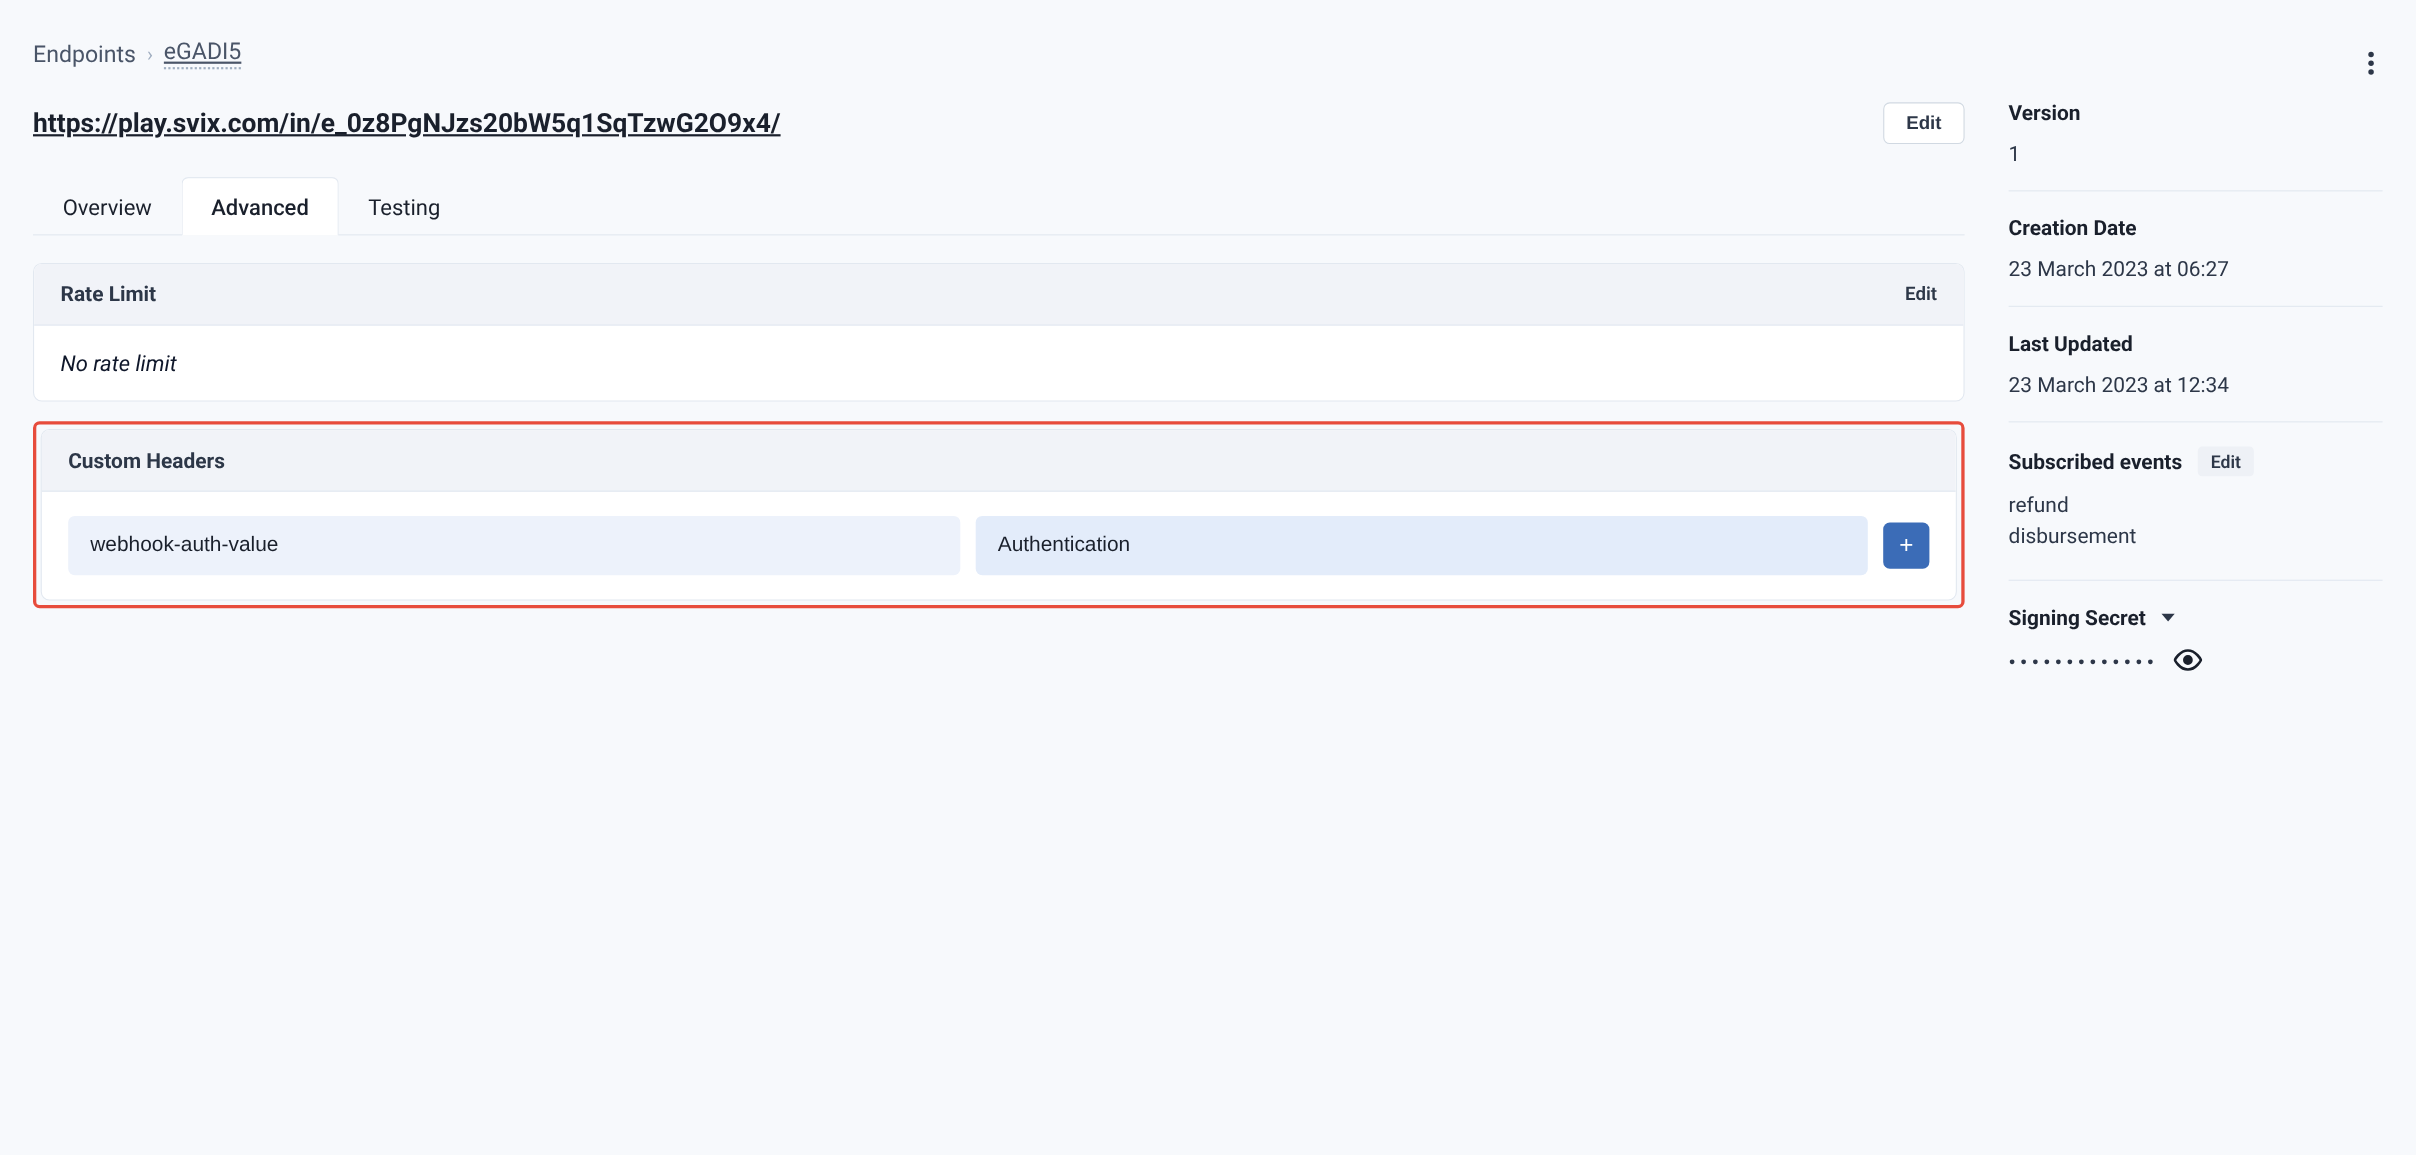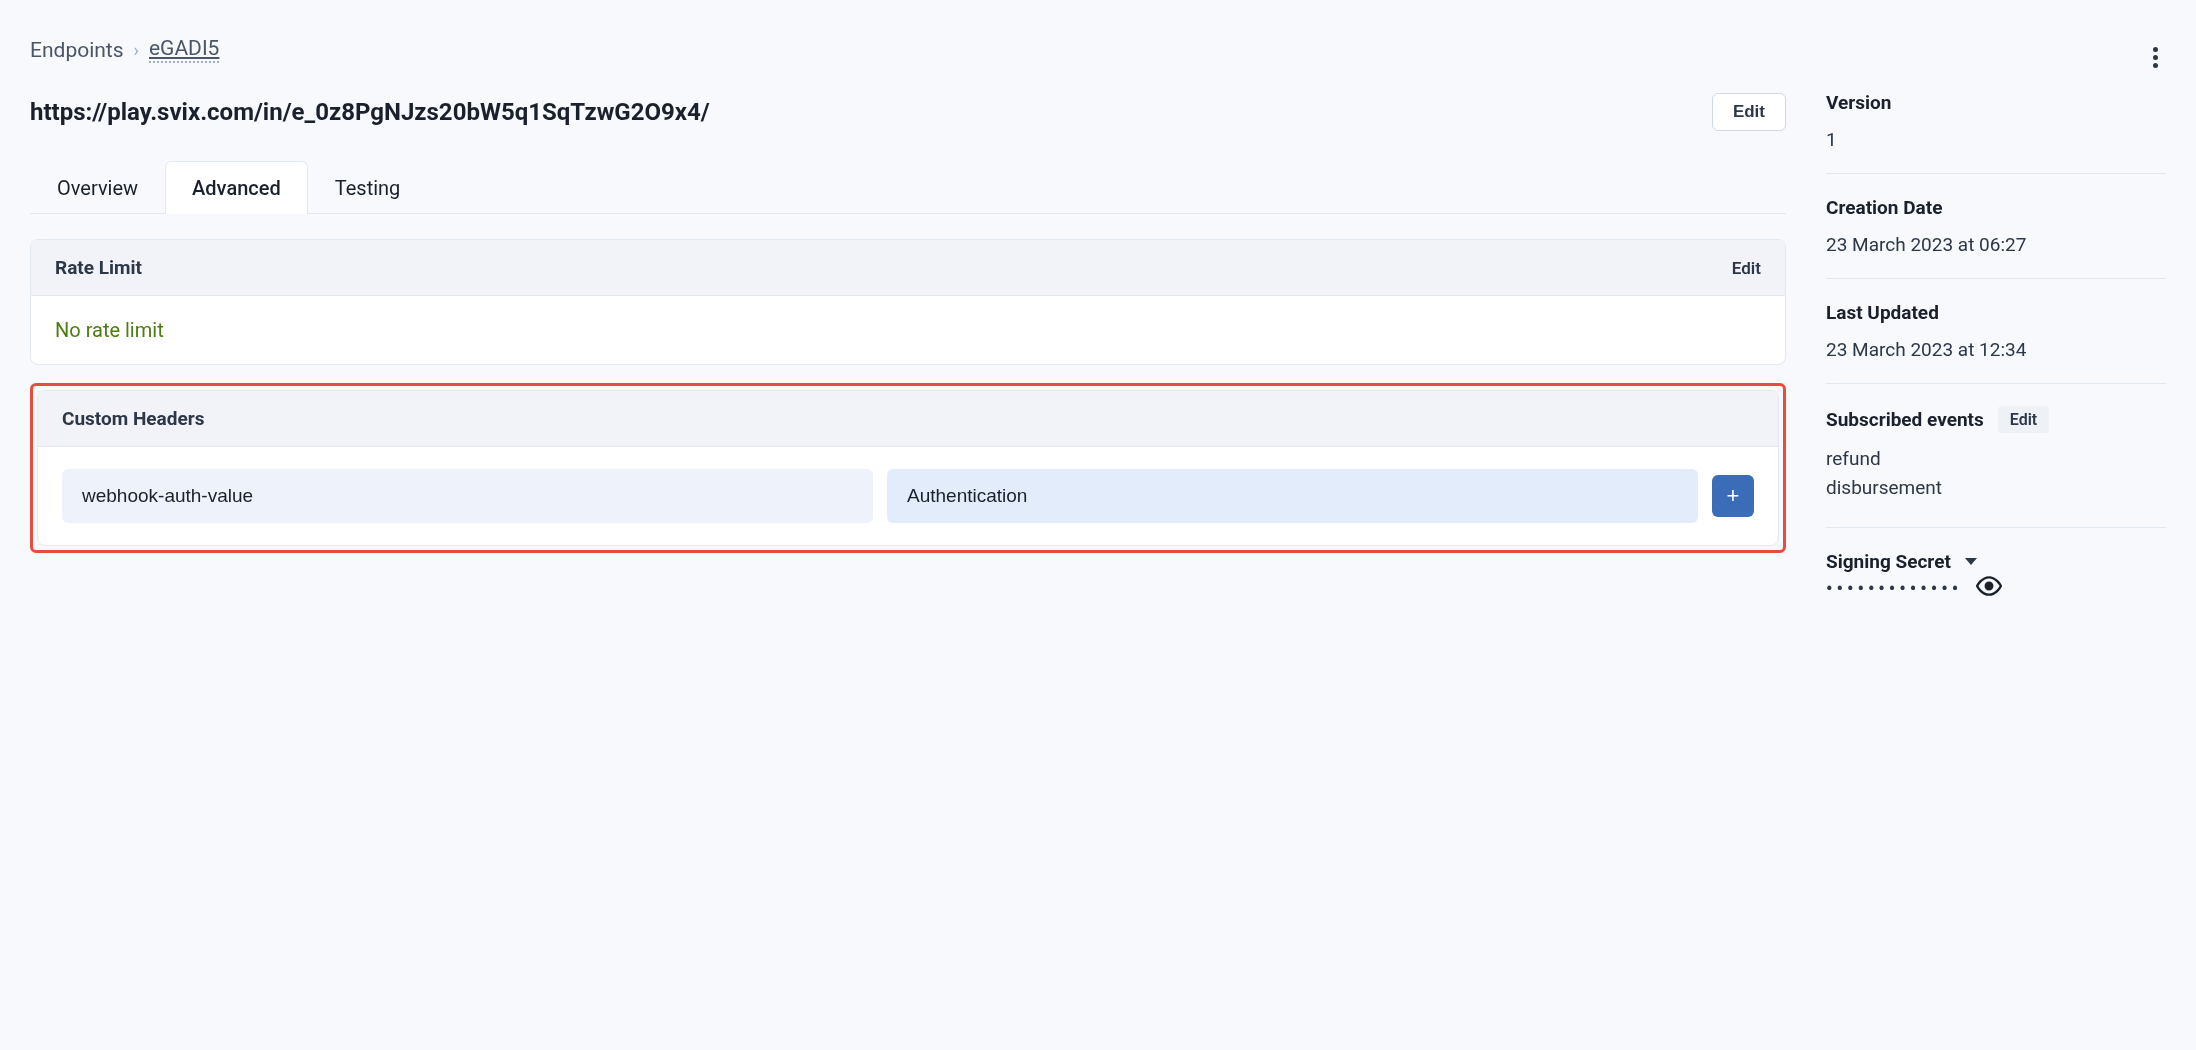--- a/index.html
+++ b/index.html
@@ -39,20 +39,21 @@
     .title-row {
       display: flex;
       justify-content: space-between;
       align-items: center;
       margin-bottom: 30px;
     }
     .page-title {
       font-size: 24px;
       font-weight: 700;
       color: #1a202c;
+      text-decoration: underline;
     }
     .edit-btn {
       background: #fff;
       border: 1px solid #d1d9e2;
       border-radius: 6px;
       padding: 8px 20px;
       font-size: 17px;
       font-weight: 600;
       cursor: pointer;
       color: #2d3748;
@@ -90,21 +91,21 @@
       background: #f1f3f8;
       padding: 16px 24px;
       display: flex;
       justify-content: space-between;
       align-items: center;
       border-bottom: 1px solid #e2e8f0;
     }
     .card-title { font-weight: 700; font-size: 19px; color: #2d3748; }
     .card-edit { color: #2d3748; font-weight: 600; font-size: 17px; cursor: pointer; }
     .card-body { padding: 22px 24px; }
-    .rate-limit-body { color: #4d7c0f; font-size: 20px; }
+    .rate-limit-body { color: #0f172a; font-style: italic; font-size: 20px; }
 
     .highlight-box {
       border: 3px solid #e74c3c;
       border-radius: 6px;
       padding: 4px;
     }
     .highlight-box .card { margin-bottom: 0; }
 
     .header-inputs {
       display: flex;
@@ -163,20 +164,21 @@
       font-weight: 600;
       cursor: pointer;
       color: #2d3748;
     }
     .event-item { font-size: 19px; color: #2d3748; margin-bottom: 6px; }
 
     .signing-row {
       display: flex;
       align-items: center;
       gap: 14px;
+      margin-bottom: 14px;
     }
     .signing-label { font-weight: 700; font-size: 19px; }
     .caret-down {
       width: 0; height: 0;
       border-left: 6px solid transparent;
       border-right: 6px solid transparent;
       border-top: 7px solid #2d3748;
       cursor: pointer;
     }
     .secret-row { display: flex; align-items: center; gap: 14px; }

